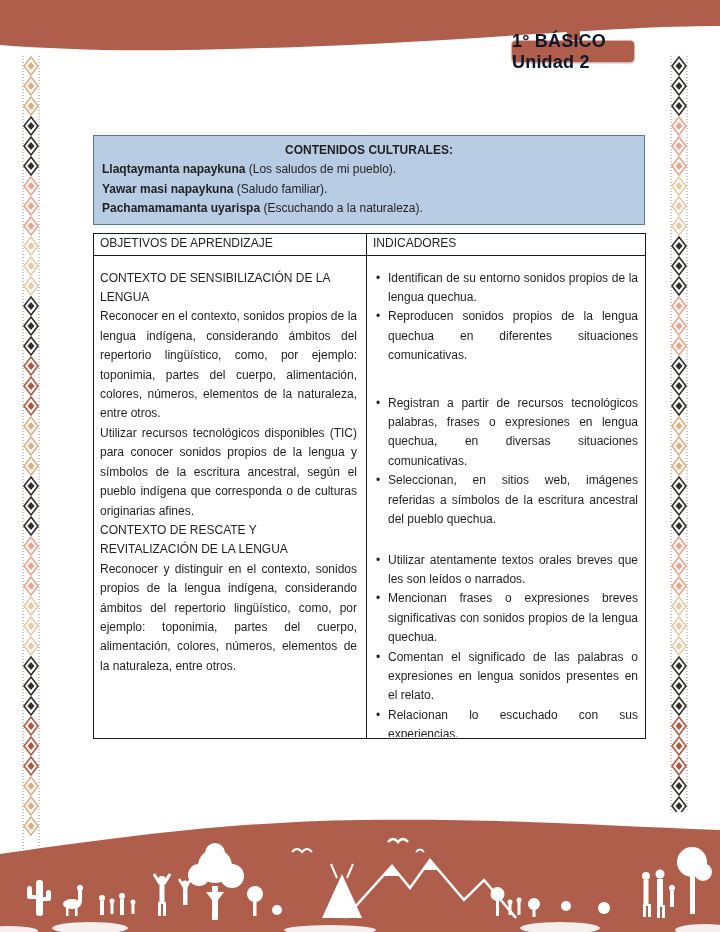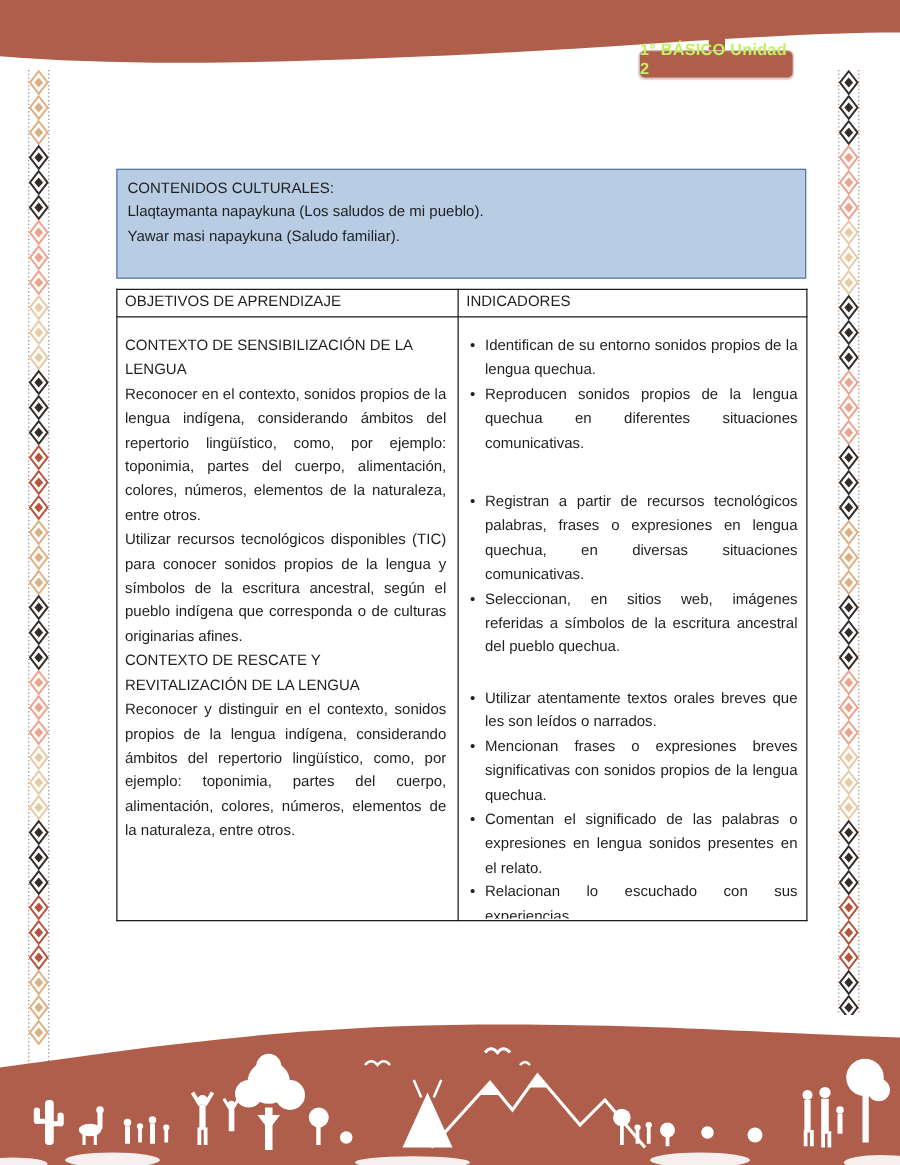--- a/index.html
+++ b/index.html
@@ -2,33 +2,33 @@
 <html><head>
 <meta charset="utf-8">
 <style>
   html,body{margin:0;padding:0;background:#fff;}
   .page{position:relative;width:720px;height:932px;background:#fff;overflow:hidden;
         font-family:"Liberation Sans",sans-serif;color:#1f1f1f;}
   
   .top-band{position:absolute;top:0;left:0;width:720px;height:64px;}
   .unit-badge{position:absolute;top:40px;left:511px;width:122px;height:21px;
       background:#b05e4c;border:1px solid rgba(255,255,255,.55);border-radius:5px;
-      color:#bef264;font-size:13px;font-weight:bold;display:flex;align-items:flex-end;
+      color:#0f172a;font-size:18px;font-weight:bold;display:flex;align-items:center;
       justify-content:center;letter-spacing:.2px;box-shadow:0 1px 1px rgba(0,0,0,.15);}
   
   .strip{position:absolute;top:56px;}
   .strip-left{left:22px;}
   .strip-right{left:670px;}
   
   .content{position:absolute;left:93px;top:135px;width:552px;}
   .blue-box{background:#b8cce4;border:1.5px solid #54779f;box-sizing:border-box;
       padding:5px 8px;font-size:12px;line-height:19.4px;}
   .blue-box.contenidos{margin-bottom:8px;min-height:88px;}
   .blue-box.eje{margin-bottom:2px;min-height:56px;text-align:justify;}
-  .bold{font-weight:normal;}
+  .bold{font-weight:bold;text-align:center;}
   .eje-label{display:inline-block;margin-right:26px;}
   
   table.main{border-collapse:collapse;width:552px;table-layout:fixed;}
   table.main th,table.main td{border:1px solid #1c1c1c;vertical-align:top;
       font-size:12px;font-weight:normal;text-align:left;}
   table.main th{padding:2px 6px;height:17px;}
   col.c1{width:273px;} col.c2{width:279px;}
   td .cell-clip{height:480px;overflow:hidden;padding:12px 8px 0 5px;box-sizing:border-box;}
   td.ind .cell-clip{padding:12px 6px 0 6px;}
   .para{margin:0;text-align:justify;line-height:19.4px;}
@@ -95,20 +95,21 @@
       <use href="#seg" y="660" color="#b4543c"></use>
     <use href="#seg" y="720" color="#332e2b"></use>
   </svg>
 
   <div class="content">
 
     <div class="blue-box contenidos">
       <div class="bold">CONTENIDOS CULTURALES:</div>
       <div><span class="bold">Llaqtaymanta napaykuna</span><span> (Los saludos de mi pueblo).</span></div>
       <div><span class="bold">Yawar masi napaykuna</span><span> (Saludo familiar).</span></div>
+      <div><span class="bold">Pachamamamanta uyarispa</span><span> (Escuchando a la naturaleza).</span></div>
     </div>
 
 
     <table class="main">
       <colgroup>
           <col class="c1">
           <col class="c2">
         </colgroup>
       <tbody>
           <tr>

